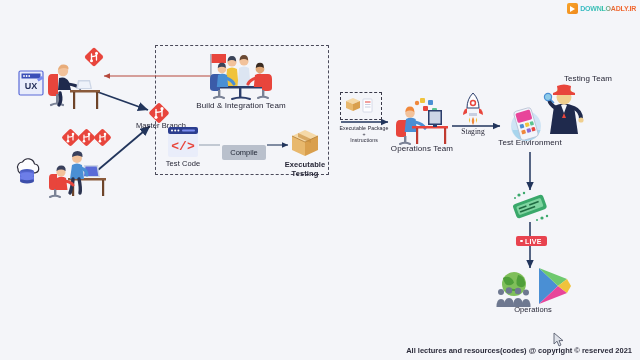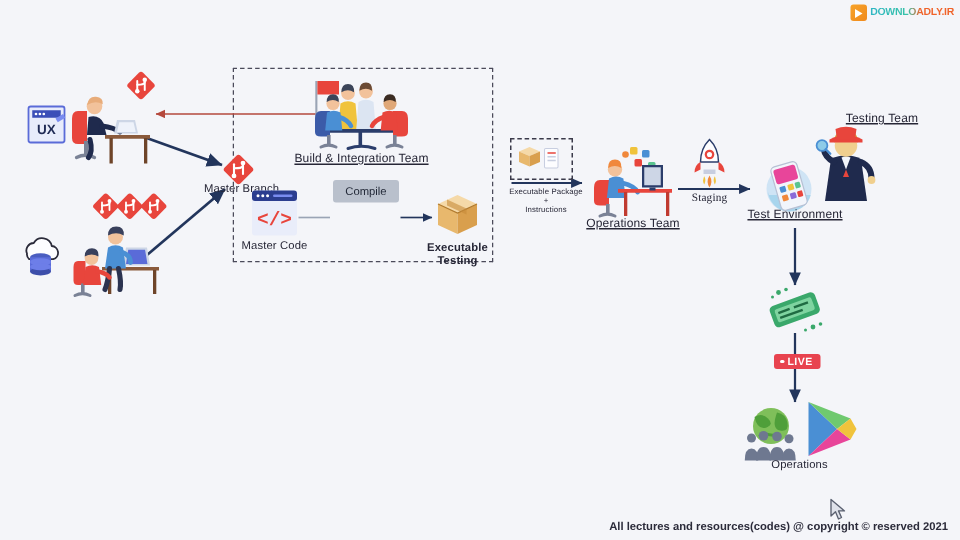--- a/index.html
+++ b/index.html
@@ -15,21 +15,21 @@
   .lbl{
     position:absolute;
     font-size:7.5px;
     line-height:1.15;
     color:#262636;
     text-align:center;
     white-space:nowrap;
     letter-spacing:.1px;
   }
   .lbl.sm{font-size:5.2px;white-space:normal;width:66px;}
-  .lbl.big{font-size:8px;text-decoration:underline;}
+  .lbl.big{font-size:8px;}
   svg{display:block;overflow:visible;}
 
   
   #logo{top:3px;right:4px;display:flex;align-items:center;gap:2px;}
   #logo .ply{
     width:11px;height:11px;border-radius:2px;
     background:linear-gradient(135deg,#f7a32a 0%,#f08a1d 100%);
     display:flex;align-items:center;justify-content:center;
   }
   #logo .ply i{
@@ -44,21 +44,21 @@
   }
 
   
   #ci-box{
     left:155px;top:45px;width:172px;height:128px;
     border:1.2px dashed #4a4a5a;border-radius:1px;
   }
 
   
   #compile-chip{
-    left:222px;top:120px;width:44px;height:15px;
+    left:222px;top:145px;width:44px;height:15px;
     background:#b9c0cc;border-radius:2px;
     display:flex;align-items:center;justify-content:center;
     font-size:7.5px;color:#1e2433;
   }
   
   #pkg-instr-box{
     left:340px;top:92px;width:40px;height:26px;
     border:1.1px dashed #3a3a4a;
   }
   
@@ -301,21 +301,21 @@
 
   <svg class="abs" style="left:167px;top:126px;" width="32" height="32" viewBox="0 0 32 32">
     <rect x="1" y="1" width="30" height="30" rx="2" fill="#e9edfa"></rect>
     <rect x="1" y="1" width="30" height="7" rx="2" fill="#2b3d8f"></rect>
     <circle cx="5" cy="4.5" r="1" fill="#fff"></circle>
       <circle cx="8.2" cy="4.5" r="1" fill="#fff"></circle>
       <circle cx="11.4" cy="4.5" r="1" fill="#fff"></circle>
     <rect x="15" y="3.6" width="13" height="1.8" rx="0.9" fill="#7a8cf0"></rect>
     <text x="16" y="24" font-size="13" font-weight="bold" fill="#e8453c" text-anchor="middle" font-family="Liberation Mono, monospace">&lt;/&gt;</text>
   </svg>
-  <div class="lbl" style="left:156px;top:160px;width:54px;">Master Code</div>
+  <div class="lbl" style="left:156px;top:160px;width:54px;">Test Code</div>
 
   <div class="abs" id="compile-chip">
     <span>Compile</span>
   </div>
 
   <svg class="abs" style="left:290px;top:128px;" width="30" height="30" viewBox="0 0 30 30">
     <path d="M15 2 L28 8 L15 14 L2 8 z" fill="#f5d9a8"></path>
     <path d="M2 8 L15 14 L15 28 L2 22 z" fill="#e8b86d"></path>
     <path d="M28 8 L15 14 L15 28 L28 22 z" fill="#d99f4d"></path>
     <path d="M2 8 L15 14 L28 8" fill="none" stroke="#b07a2e" stroke-width="0.8"></path>

